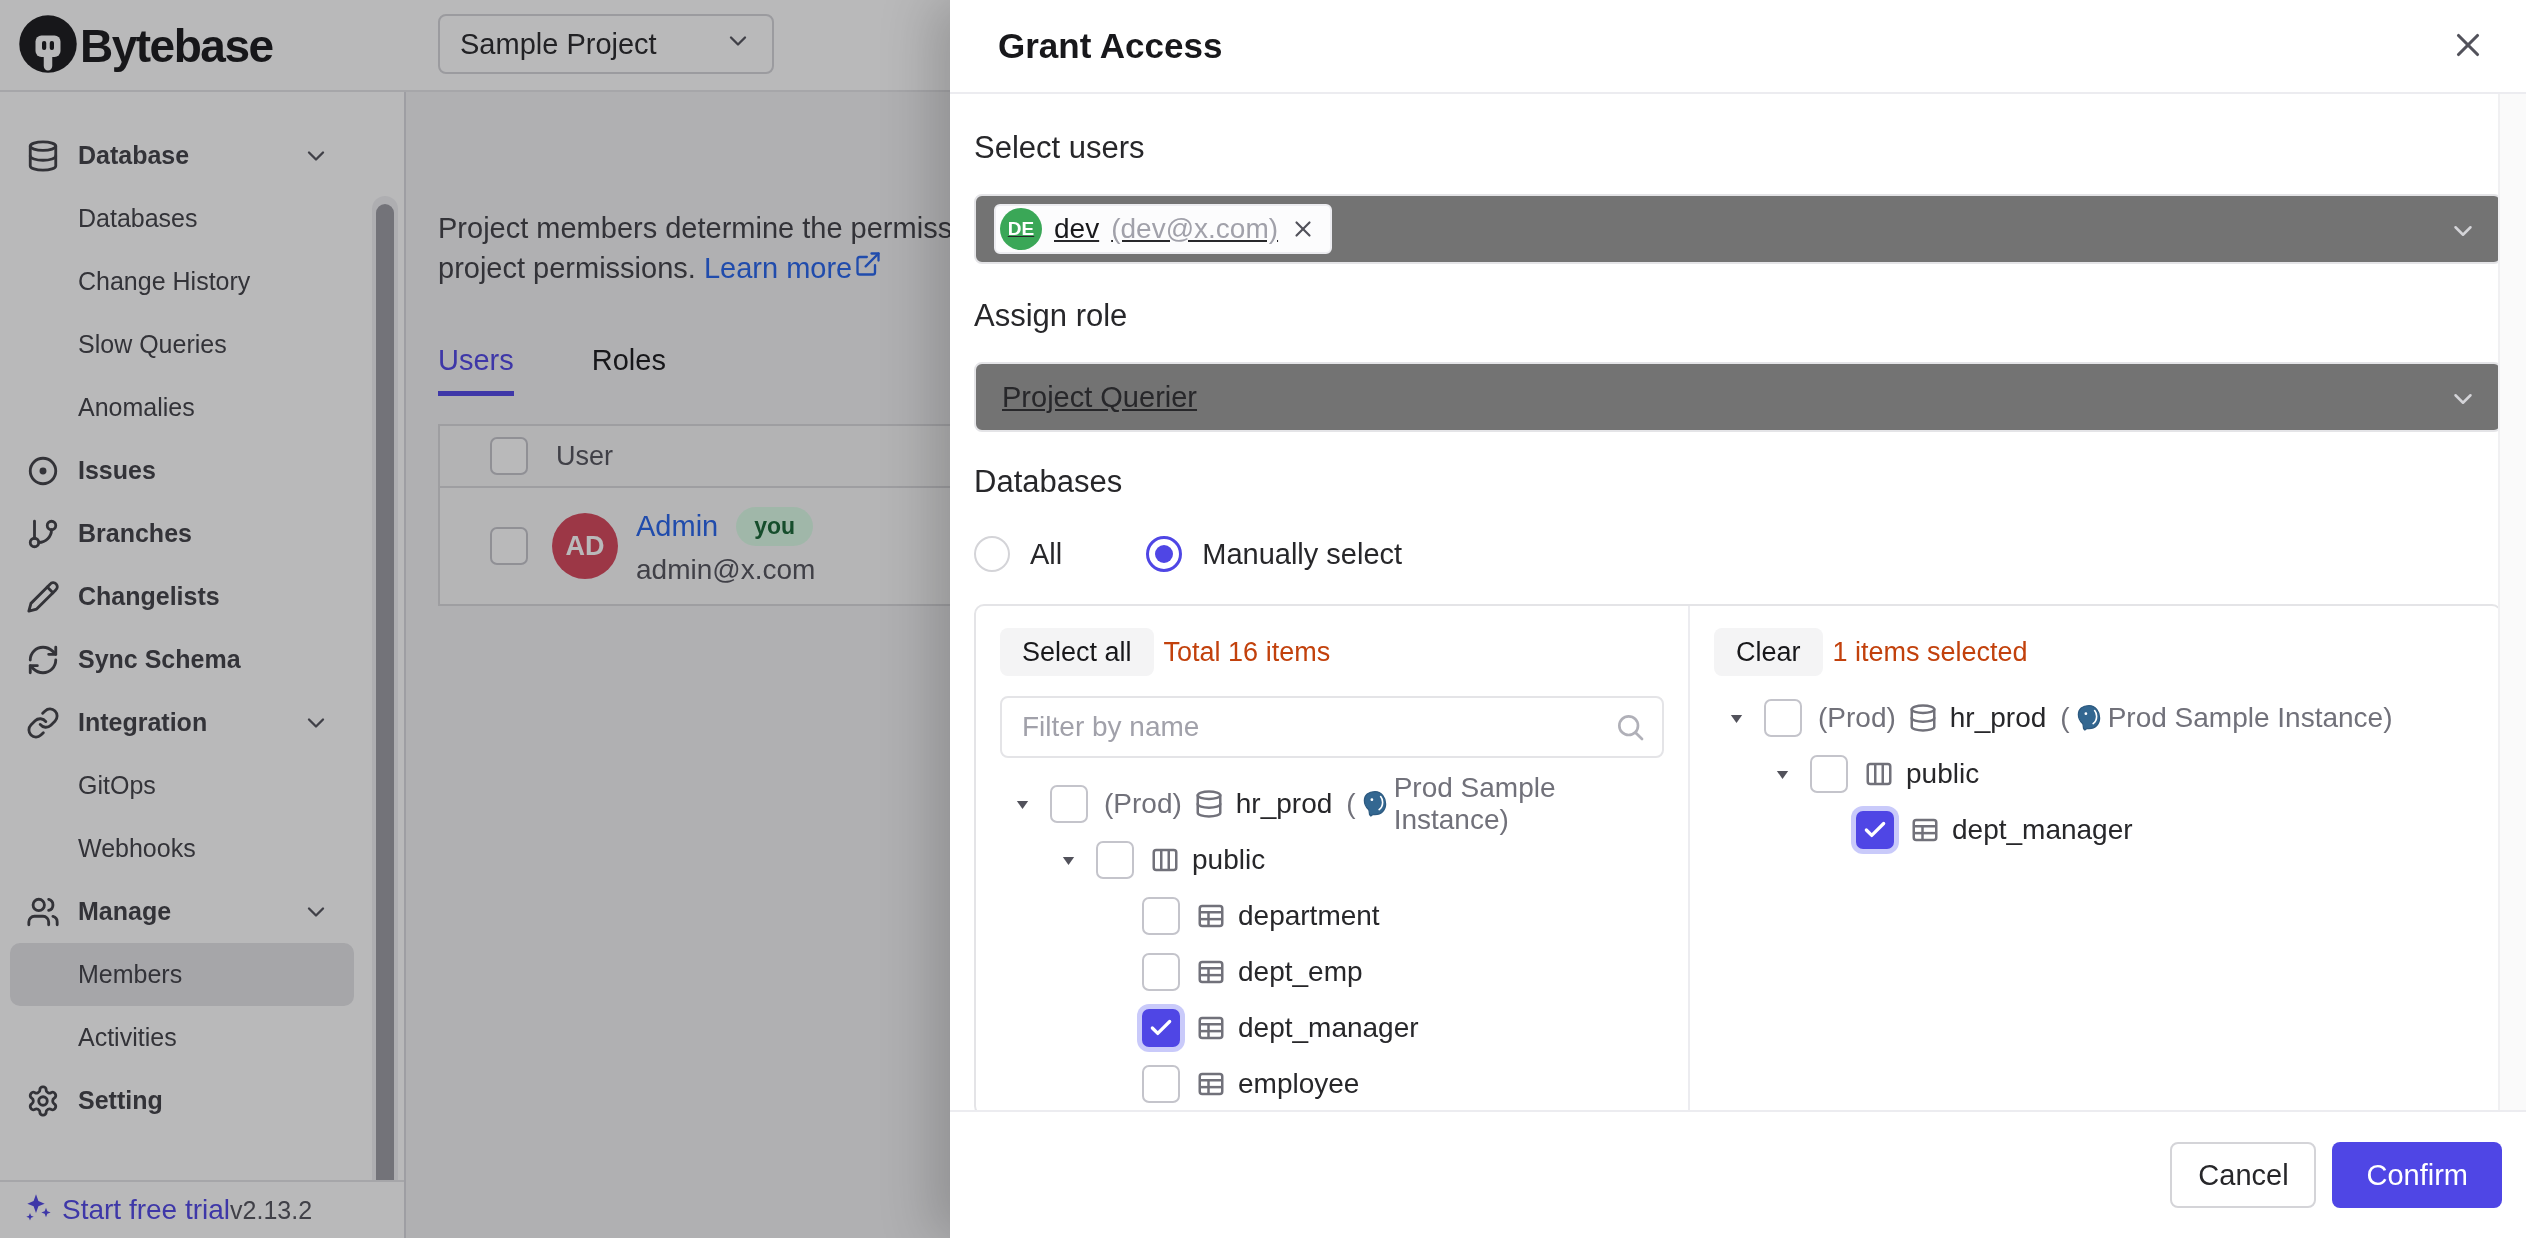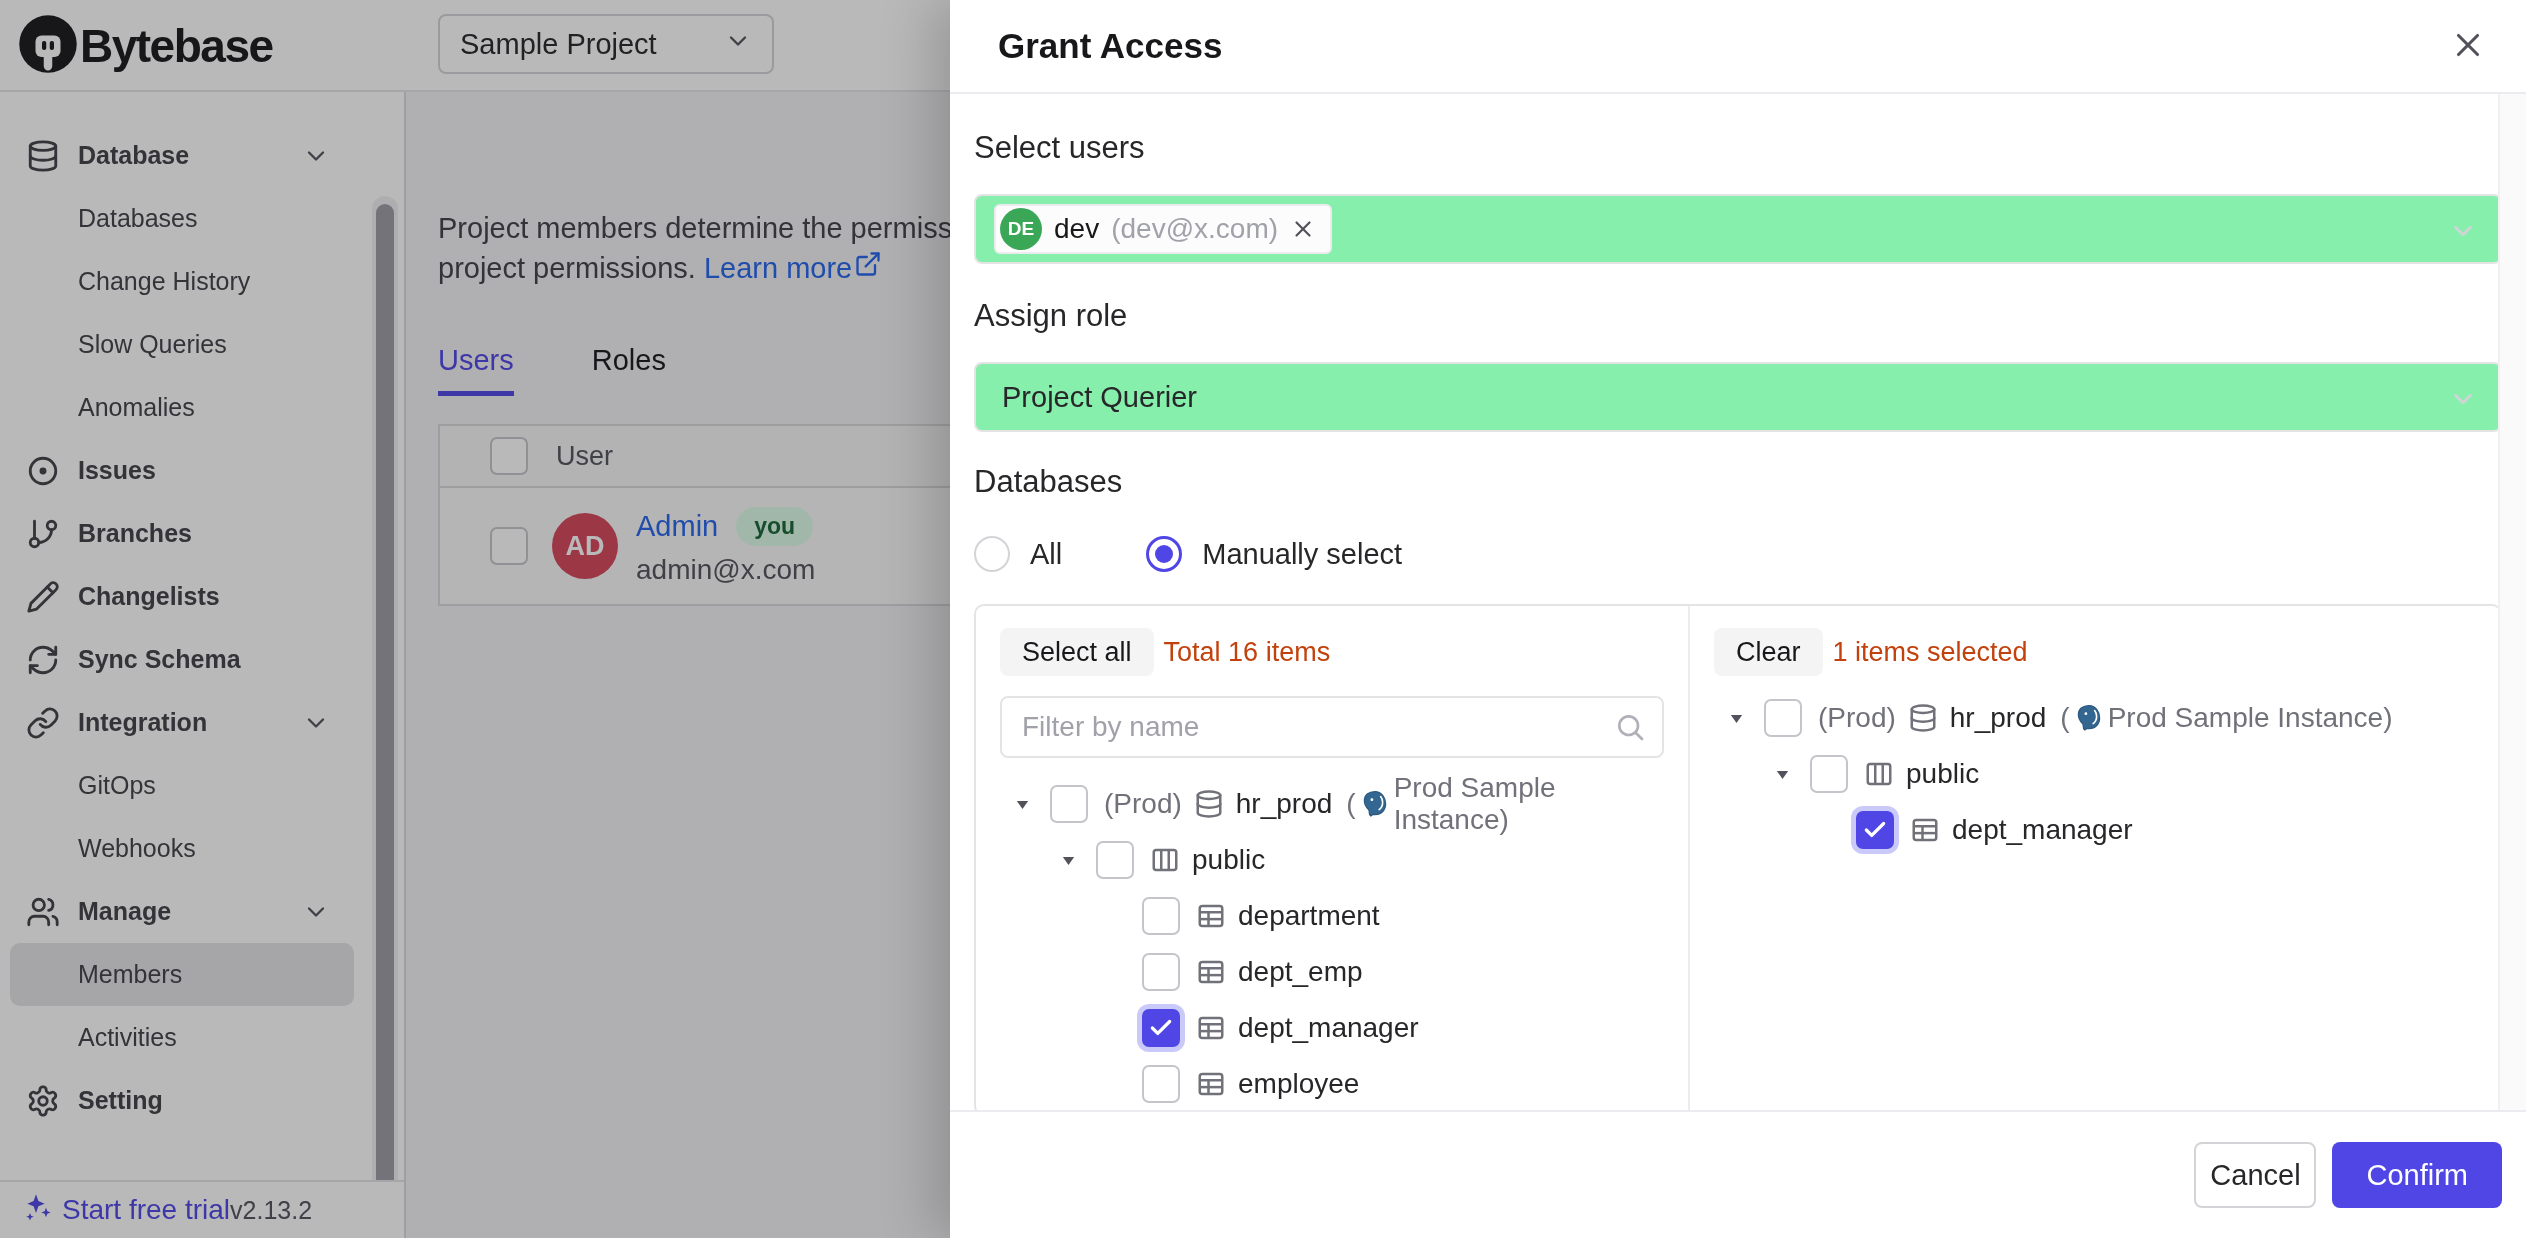--- a/index.html
+++ b/index.html
@@ -62,21 +62,21 @@
   
   .modal { position:absolute; left:950px; top:0; right:0; bottom:0; background:#fff; z-index:50; box-shadow:-18px 0 50px rgba(0,0,0,.18); }
   .m-header { position:relative; height:94px; border-bottom:2px solid #ececf0; display:flex; align-items:center; padding:0 48px; }
   .m-title { font-size:35px; font-weight:600; color:#18181b; }
   .m-close { position:absolute; right:36px; top:24px; width:44px; height:44px; border:none; background:none; color:#52525b; cursor:pointer; }
   .m-close svg { width:38px; height:38px; }
   .m-body { position:absolute; top:94px; left:0; right:0; bottom:128px; padding:0 24px; }
   .scroll-rail { position:absolute; top:0; right:0; bottom:0; width:28px; background:#fafafa; border-left:2px solid #f0f0f2; }
   .f-label { font-size:31px; font-weight:500; color:#27272a; }
   .lbl-users { margin-top:36px; }
-  .select-box { position:relative; margin-top:28px; height:70px; border:2px solid #e4e4e7; border-radius:8px; background:#86efac; display:flex; align-items:center; padding:0 18px; cursor:pointer; }
+  .select-box { position:relative; margin-top:28px; height:70px; border:2px solid #e4e4e7; border-radius:8px; background:#737373; display:flex; align-items:center; padding:0 18px; cursor:pointer;text-decoration:underline; }
   .select-box .sel-chevron { position:absolute; right:22px; top:20px; width:30px; height:30px; color:#d4d4d8; }
   .select-box .sel-chevron svg { width:30px; height:30px; }
   .chip { display:flex; align-items:center; height:50px; background:#fcfcfd; border:2px solid #ececf0; border-radius:6px; padding:0 14px 0 4px; gap:12px; }
   .chip .avatar { width:42px; height:42px; font-size:19px; background:var(--avatar-green); }
   .chip-name { font-size:28px; color:#18181b; }
   .chip-email { font-size:28px; color:#a1a1aa; }
   .chip-x { width:26px; height:26px; color:#52525b; cursor:pointer; }
   .chip-x svg { width:26px; height:26px; }
   .lbl-role { margin-top:34px; }
   .lbl-db { margin-top:32px; }
@@ -108,21 +108,21 @@
   .t-icon { width:30px; height:30px; color:#71717a; margin-right:12px; flex:0 0 auto; }
   .t-icon svg { width:30px; height:30px; display:block; }
   .t-name { font-size:28px; color:#27272a; }
   .t-paren { font-size:28px; color:#71717a; margin-left:14px; }
   .t-pg { width:30px; height:30px; margin:0 4px; }
   .t-pg svg { width:30px; height:30px; display:block; }
   .t-inst { font-size:28px; color:#71717a; }
 
   .m-footer { position:absolute; left:0; right:0; bottom:0; height:128px; border-top:2px solid #ececf0; background:#fff; display:flex; align-items:center; justify-content:flex-end; gap:16px; padding-right:24px; }
   .btn { height:66px; border-radius:8px; font-size:29px; font-family:inherit; cursor:pointer; }
-  .btn-cancel { width:122px; background:#fff; border:2px solid #d4d4d8; color:#27272a; }
+  .btn-cancel { width:146px; background:#fff; border:2px solid #d4d4d8; color:#27272a; }
   .btn-confirm { padding:0 34px; background:var(--accent); border:none; color:#fff; font-weight:500; }
 </style>
 </head>
 <body>
 
 <div class="app">
 
   <header class="topbar">
     <div class="logo">
       <span id="logo-mark-slot"><svg viewBox="0 0 24 24">

